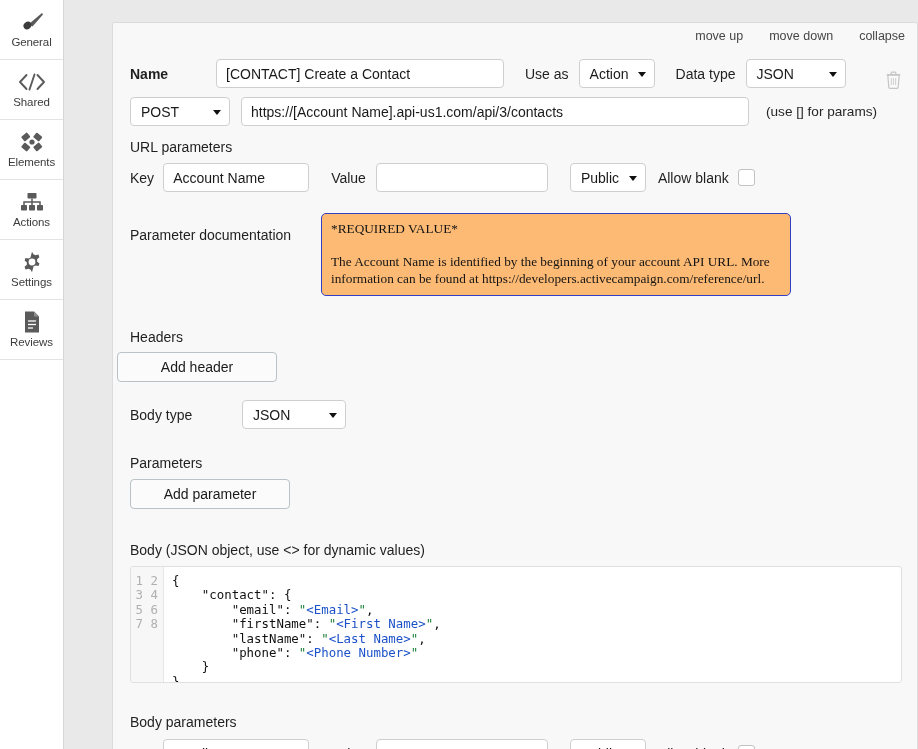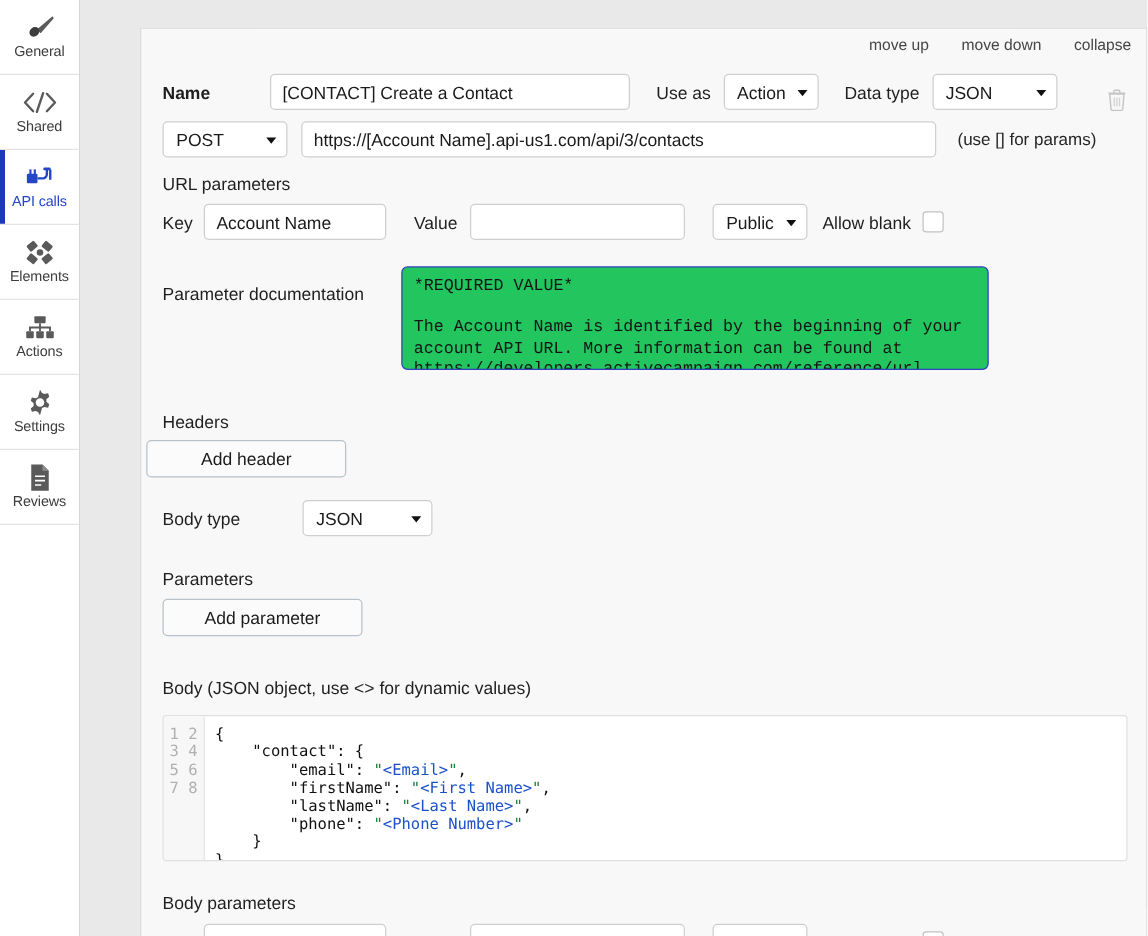--- a/index.html
+++ b/index.html
@@ -172,25 +172,25 @@
     border: 1px solid #c2c2c2;
     border-radius: 3px;
     cursor: pointer;
     display: inline-block;
   }
 
   .section-title { font-size: 14px; color: #1f1f1f; }
 
   
   .doc-area {
-    background: #22c55e;
+    background: #fdba74;
     border: 1.5px solid #3340c4;
     border-radius: 5px;
     padding: 7px 9px;
-    font-family: Liberation Mono, monospace;
+    font-family: Liberation Serif, serif;
     font-size: 13.3px;
     line-height: 16.5px;
     color: #141414;
     resize: none;
     outline: none;
     overflow: hidden;
     white-space: pre-wrap;
   }
 
   
@@ -248,33 +248,20 @@
       <span class="nav-icon">
         <svg width="30" height="20" viewBox="0 0 30 20">
           <path d="M9.5 3 L3 10 L9.5 17" fill="none" stroke="#5a5a5a" stroke-width="1.9" stroke-linecap="round" stroke-linejoin="round"></path>
           <path d="M20.5 3 L27 10 L20.5 17" fill="none" stroke="#5a5a5a" stroke-width="1.9" stroke-linecap="round" stroke-linejoin="round"></path>
           <path d="M17.5 2.5 L12.5 17.5" fill="none" stroke="#5a5a5a" stroke-width="1.9" stroke-linecap="round"></path>
         </svg>
       </span>
       <span class="nav-label">Shared</span>
     </div>
 
-    <div class="nav-item active">
-      <span class="nav-icon">
-        <svg width="26" height="22" viewBox="0 0 26 22">
-          <rect x="2.5" y="8" width="8.5" height="7.5" rx="1" fill="#2346c7"></rect>
-          <rect x="4.5" y="4.5" width="1.7" height="4" fill="#2346c7"></rect>
-          <rect x="8" y="4.5" width="1.7" height="4" fill="#2346c7"></rect>
-          <path d="M11 11.7 h4.2 a3.3 3.3 0 0 0 3.3 -3.3 V4.6" fill="none" stroke="#2346c7" stroke-width="1.9"></path>
-          <rect x="15.6" y="3" width="6" height="2.2" rx="1" fill="#2346c7"></rect>
-          <path d="M21.2 4.6 v8.2" fill="none" stroke="#2346c7" stroke-width="1.9"></path>
-        </svg>
-      </span>
-      <span class="nav-label">API calls</span>
-    </div>
 
     <div class="nav-item">
       <span class="nav-icon">
         <svg width="26" height="22" viewBox="0 0 26 22">
           <g fill="#5a5a5a">
             <rect x="3" y="3" width="7.5" height="6" rx="1" transform="rotate(-40 6.7 6)"></rect>
             <rect x="15" y="3" width="7.5" height="6" rx="1" transform="rotate(40 18.7 6)"></rect>
             <rect x="3" y="13" width="7.5" height="6" rx="1" transform="rotate(40 6.7 16)"></rect>
             <rect x="15" y="13" width="7.5" height="6" rx="1" transform="rotate(-40 18.7 16)"></rect>
             <circle cx="13" cy="11" r="2.6"></circle>
@@ -405,21 +392,21 @@
         <span class="sel" style="width:104px;">
           <span>JSON</span>
           <i class="caret"></i>
         </span>
       </div>
 
       <div class="section-title" style="position:absolute; left:17px; top:432px;">Parameters</div>
       <button class="btn" style="position:absolute; left:17px; top:456px; width:160px;">Add parameter</button>
 
       <div class="section-title" style="position:absolute; left:17px; top:519px;">Body (JSON object, use &lt;&gt; for dynamic values)</div>
-      <div class="editor" style="position:absolute; left:17px; top:522px; margin-top:27px; width:772px; height:117px;">
+      <div class="editor" style="position:absolute; left:17px; top:522px; margin-top:21px; width:772px; height:117px;">
         <div class="gutter" id="gutter">1
 2
 3
 4
 5
 6
 7
 8</div>
         <div class="codearea" id="codearea"><div><span class="tok-key">{</span></div><div><span class="tok-key">    "contact": {</span></div><div><span class="tok-key">        "email": </span><span class="tok-str">"</span><span class="tok-var">&lt;Email&gt;</span><span class="tok-str">"</span><span class="tok-key">,</span></div><div><span class="tok-key">        "firstName": </span><span class="tok-str">"</span><span class="tok-var">&lt;First Name&gt;</span><span class="tok-str">"</span><span class="tok-key">,</span></div><div><span class="tok-key">        "lastName": </span><span class="tok-str">"</span><span class="tok-var">&lt;Last Name&gt;</span><span class="tok-str">"</span><span class="tok-key">,</span></div><div><span class="tok-key">        "phone": </span><span class="tok-str">"</span><span class="tok-var">&lt;Phone Number&gt;</span><span class="tok-str">"</span></div><div><span class="tok-key">    }</span></div><div><span class="tok-key">}</span></div></div>
       </div>

